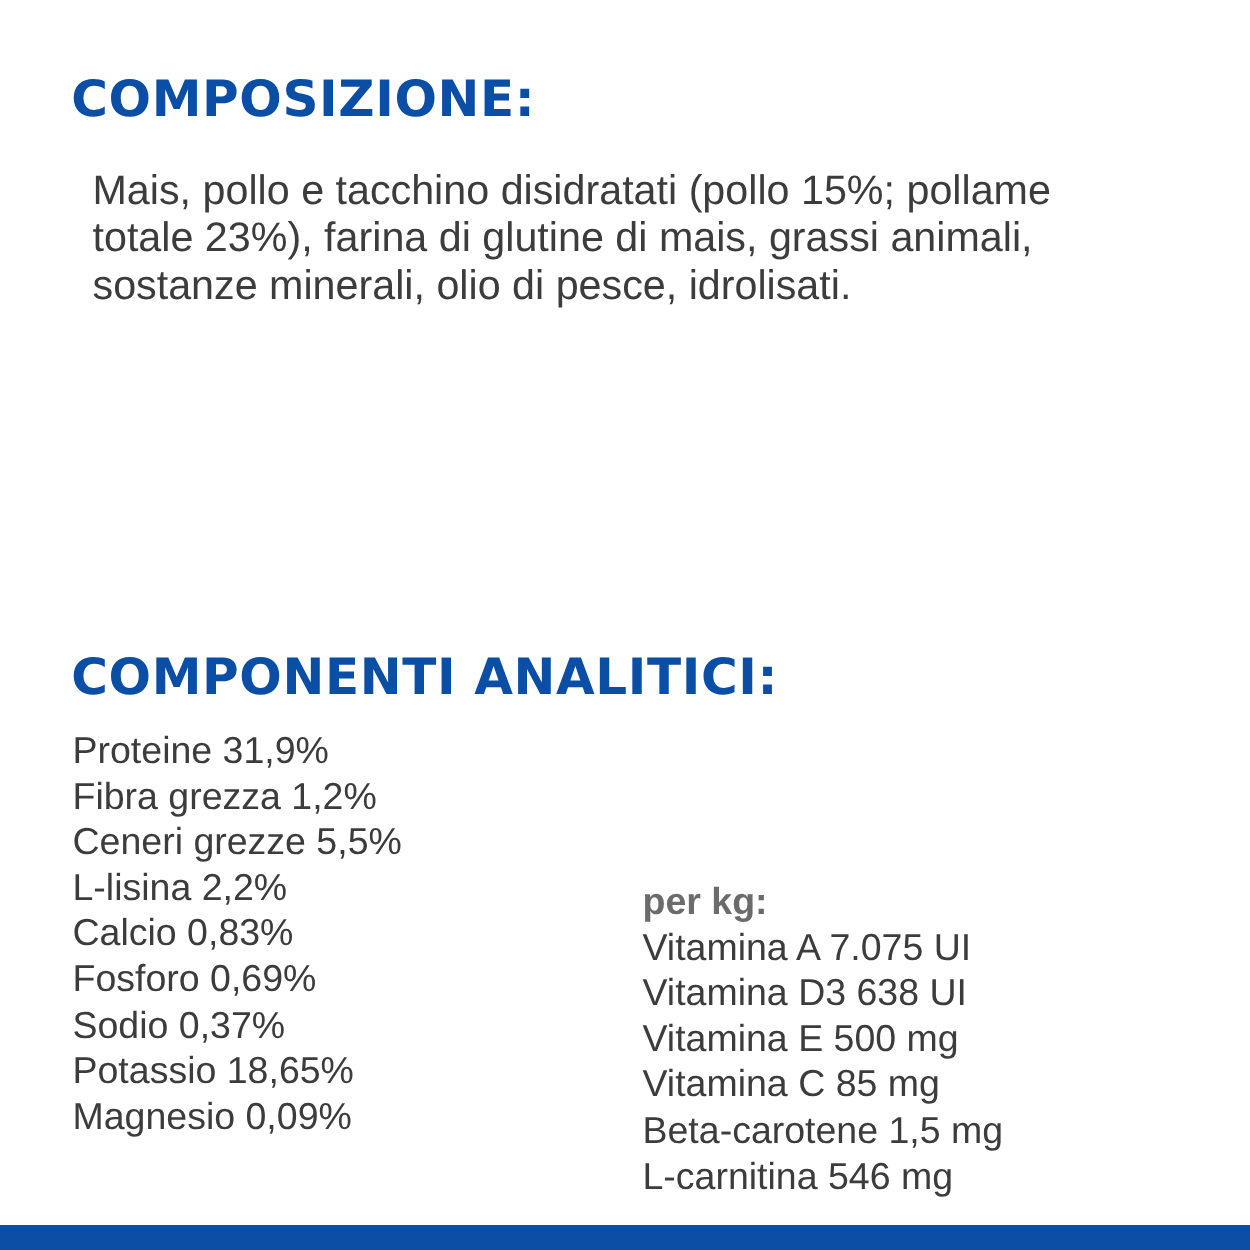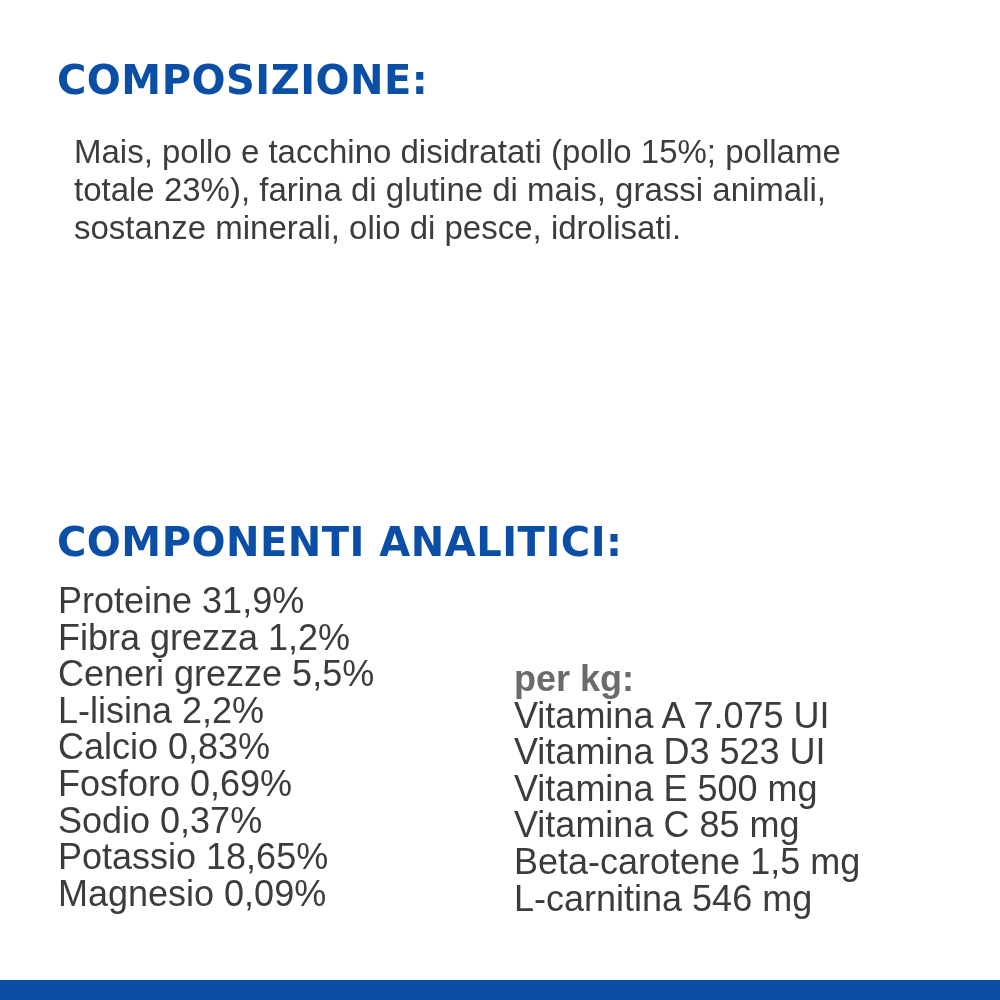--- a/index.html
+++ b/index.html
@@ -46,34 +46,34 @@
       display: block;
       white-space: nowrap;
     }
 
     .list {
       position: absolute;
       margin: 0;
       padding: 0;
       list-style: none;
       font-family: "Liberation Sans", sans-serif;
-      font-size: 36px;
+      font-size: 30px;
       line-height: 36.6px;
       color: #3c3c3c;
     }
     .list li {
       white-space: nowrap;
     }
     #analytics-list {
       left: 58px;
       top: 583px;
     }
     #per-kg-block {
       left: 514px;
-      top: 661px;
+      top: 704px;
     }
     .per-kg-label {
       font-weight: bold;
       color: #6b6b6b;
     }
 
     .bottom-bar {
       position: absolute;
       left: 0;
       top: 980px;
@@ -103,20 +103,20 @@
   <li>Calcio 0,83%</li>
   <li>Fosforo 0,69%</li>
   <li>Sodio 0,37%</li>
   <li>Potassio 18,65%</li>
   <li>Magnesio 0,09%</li>
 </ul>
 
 <ul id="per-kg-block" class="list">
   <li class="per-kg-label">per kg:</li>
   <li>Vitamina A 7.075 UI</li>
-  <li>Vitamina D3 523 UI</li>
+  <li>Vitamina D3 638 UI</li>
   <li>Vitamina E 500 mg</li>
   <li>Vitamina C 85 mg</li>
   <li>Beta-carotene 1,5 mg</li>
   <li>L-carnitina 546 mg</li>
 </ul>
 
 <div class="bottom-bar"></div>
 
 </body></html>

